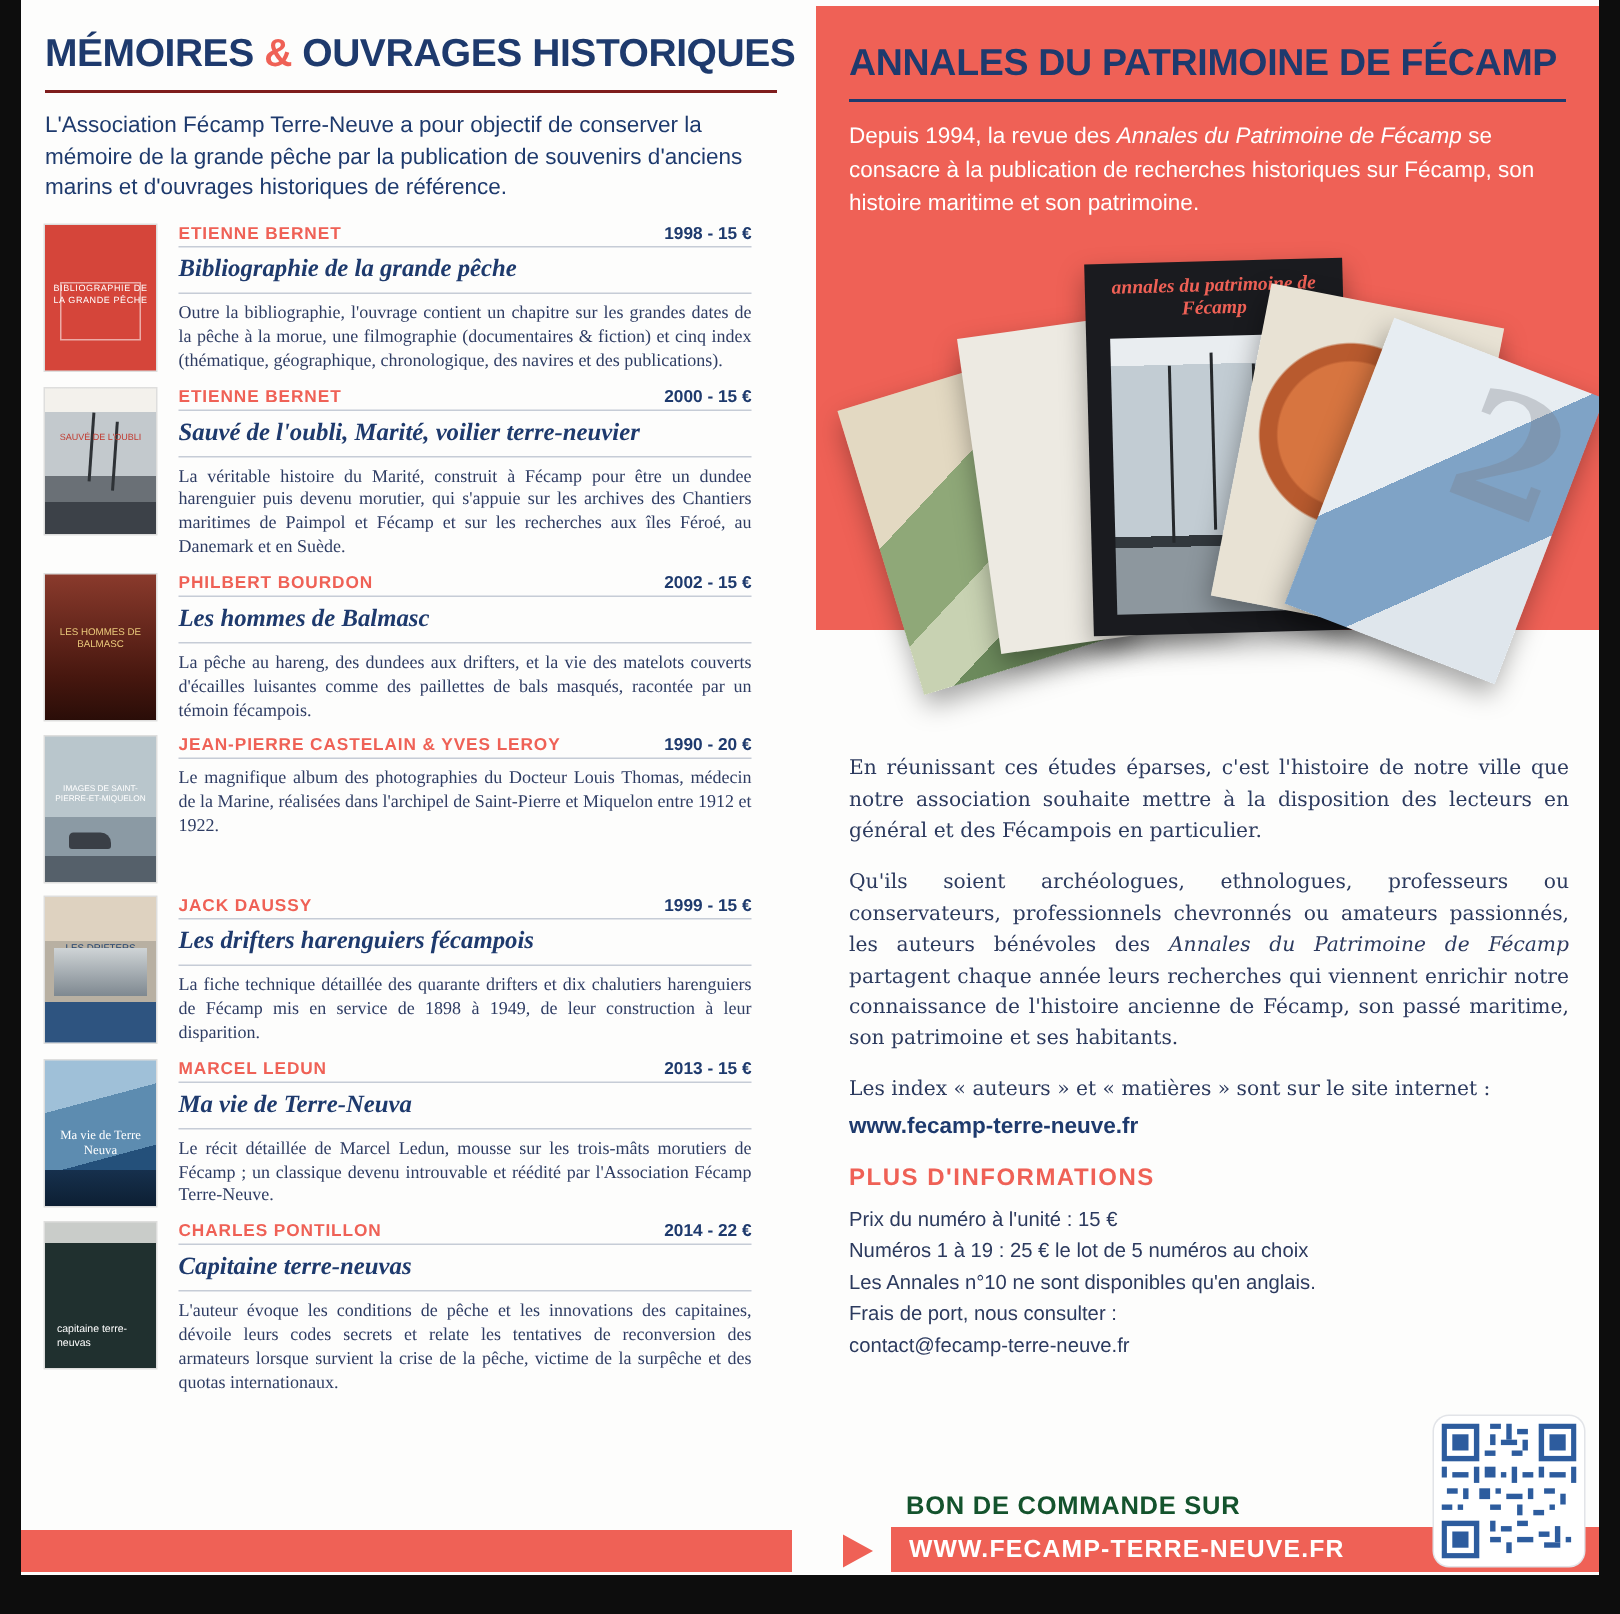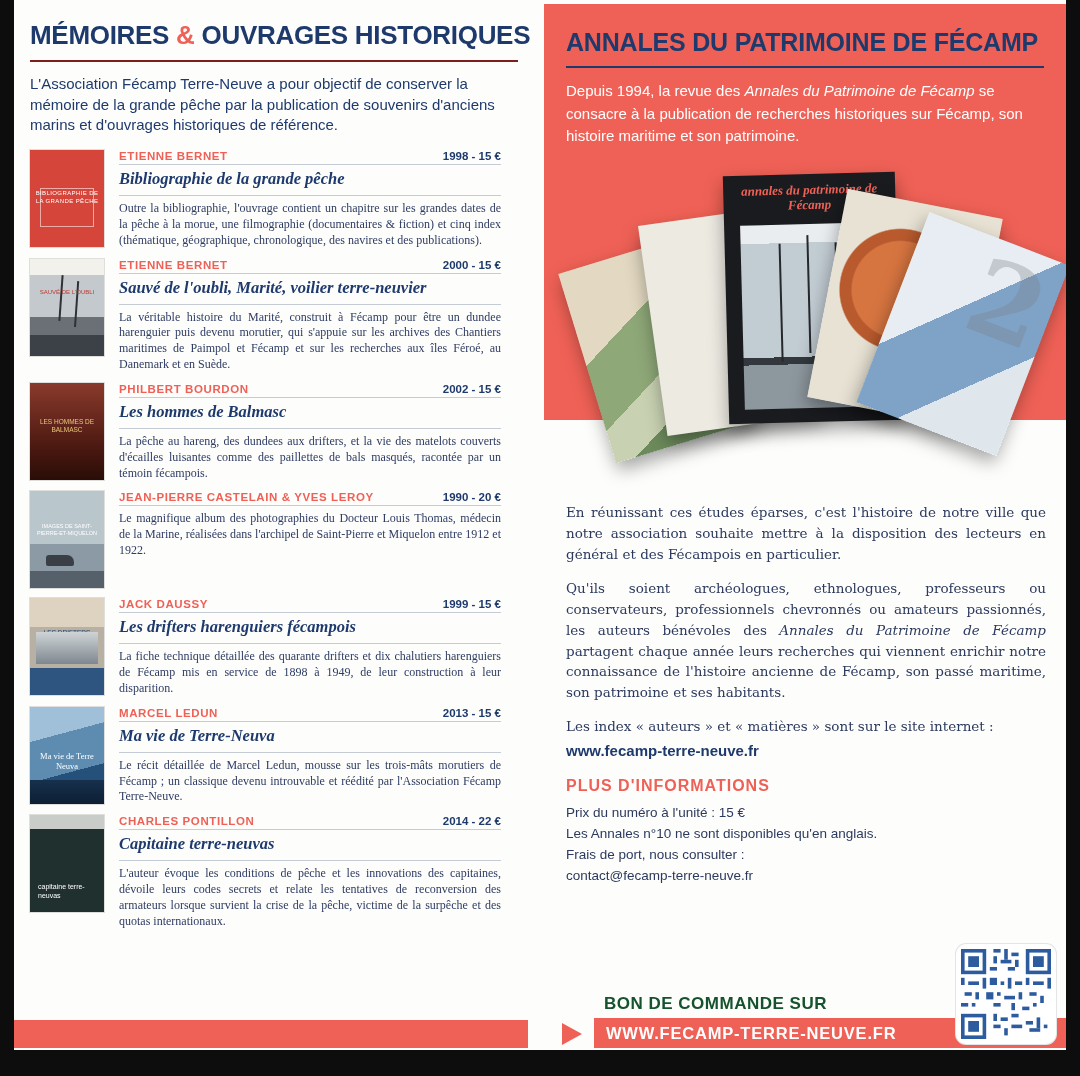--- a/index.html
+++ b/index.html
@@ -209,20 +209,21 @@
         </div>
     </div>
 
     <div class="rbody">
       <p>En réunissant ces études éparses, c'est l'histoire de notre ville que notre association souhaite mettre à la disposition des lecteurs en général et des Fécampois en particulier.</p>
       <p><span>Qu'ils soient archéologues, ethnologues, professeurs ou conservateurs, professionnels chevronnés ou amateurs passionnés, les auteurs bénévoles des </span><i>Annales du Patrimoine de Fécamp</i><span> partagent chaque année leurs recherches qui viennent enrichir notre connaissance de l'histoire ancienne de Fécamp, son passé maritime, son patrimoine et ses habitants.</span></p>
       <p class="index-line">Les index « auteurs » et « matières » sont sur le site internet :</p>
       <div class="website">www.fecamp-terre-neuve.fr</div>
       <div class="infos-title">PLUS D'INFORMATIONS</div>
       <div class="info-line">Prix du numéro à l'unité : 15 €</div>
+      <div class="info-line">Numéros 1 à 19 : 25 € le lot de 5 numéros au choix</div>
       <div class="info-line">Les Annales n°10 ne sont disponibles qu'en anglais.</div>
       <div class="info-line">Frais de port, nous consulter :</div>
       <div class="info-line">contact@fecamp-terre-neuve.fr</div>
     </div>
   </section>
 
   <div class="band-left"></div>
   <div class="order-label">BON DE COMMANDE SUR</div>
   <div class="order-arrow"></div>
   <div class="band-right">

